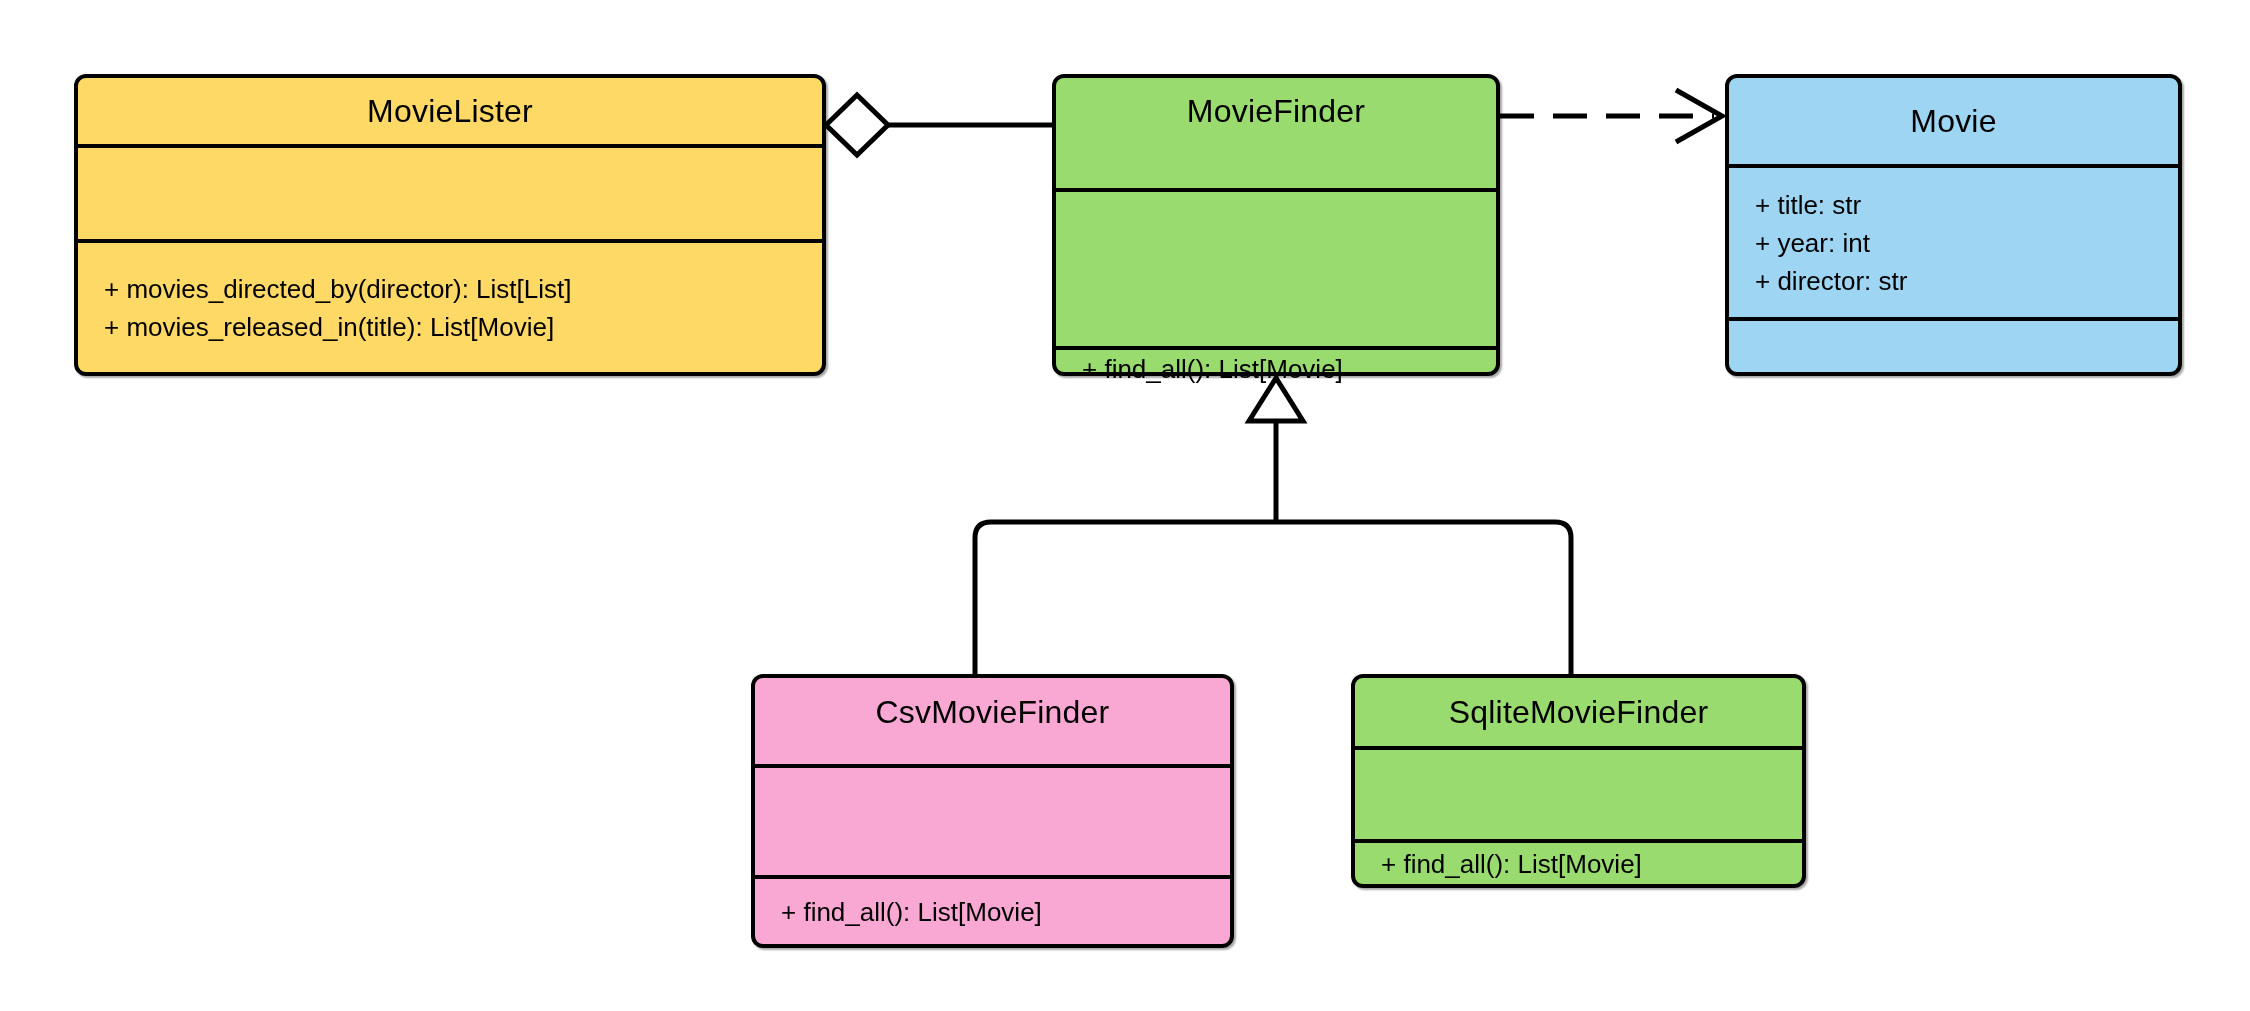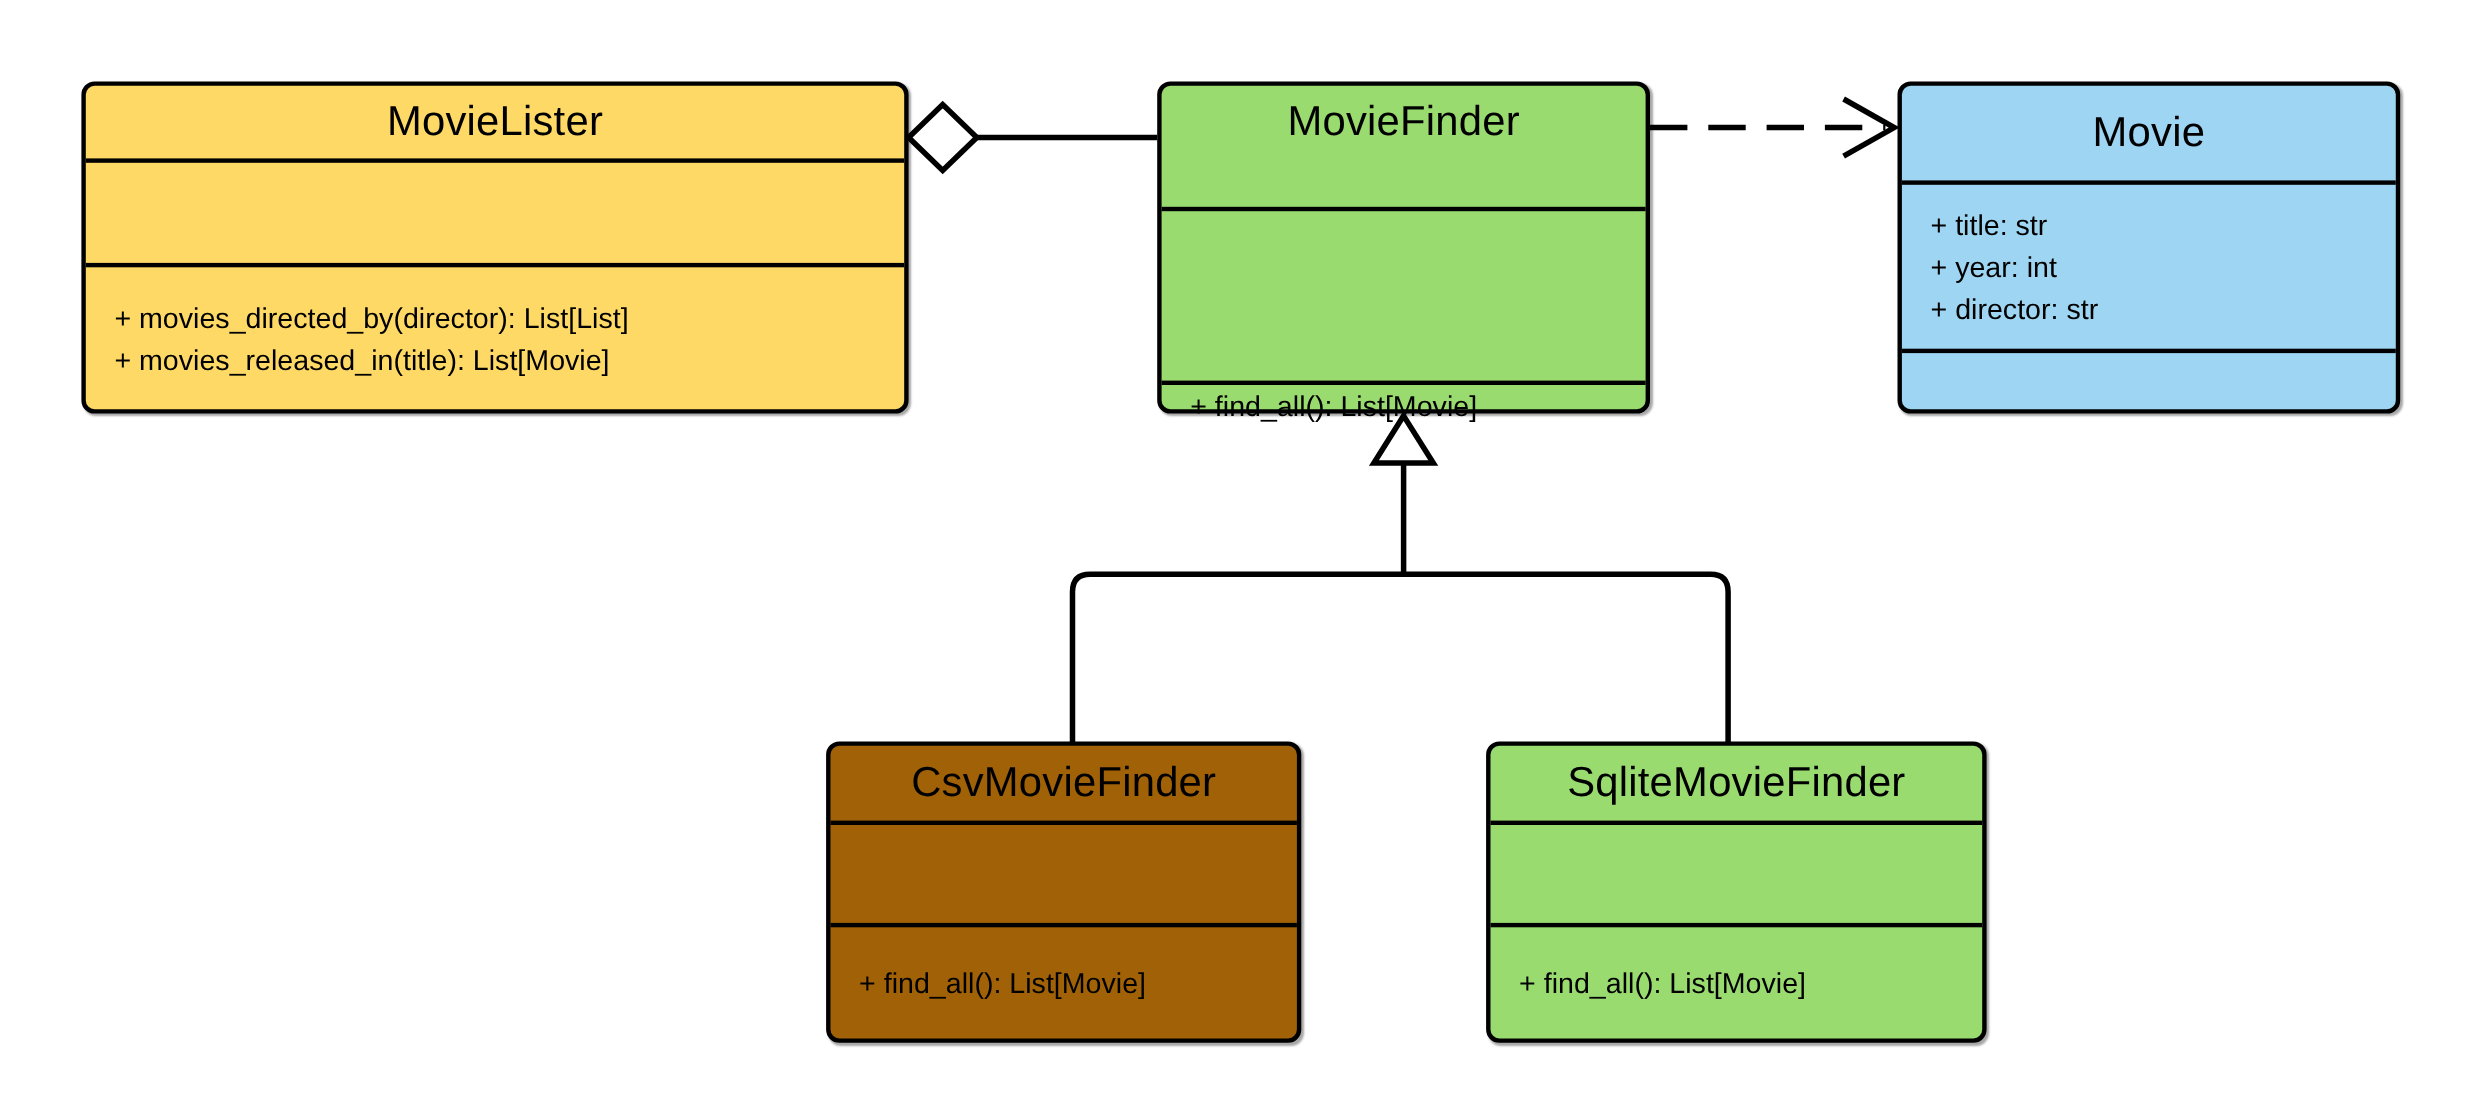--- a/index.html
+++ b/index.html
@@ -30,21 +30,21 @@
     box-sizing: border-box;
     flex: 0 0 auto;
   }
   .compartment + .compartment {
     border-top: 4px solid #000000;
   }
   .title-cmp {
     display: flex;
     align-items: center;
     justify-content: center;
-    font-size: 38px;
+    font-size: 32px;
     letter-spacing: 0.2px;
   }
   .members-cmp {
     display: flex;
     flex-direction: column;
     justify-content: center;
     padding: 0 18px 0 26px;
     font-size: 26px;
     line-height: 38px;
   }
@@ -95,29 +95,29 @@
   <div class="class-box" style="left: 1725px; top: 74px; width: 457px; height: 302px; background-color: rgb(158, 213, 242);">
     <div class="compartment title-cmp" style="height:86px">Movie</div>
     <div class="compartment members-cmp" style="height:153px">
       <div class="member">+ title: str</div>
       <div class="member">+ year: int</div>
       <div class="member">+ director: str</div>
     </div>
     <div class="compartment members-cmp grow"></div>
   </div>
 
-  <div class="class-box" style="left: 751px; top: 674px; width: 432px; height: 274px; background-color: #a16207;">
+  <div class="class-box" style="left: 751px; top: 674px; width: 483px; height: 274px; background-color: #f9a8d4; gap: 18px;">
     <div class="compartment title-cmp" style="height:68px">CsvMovieFinder</div>
     <div class="compartment members-cmp" style="height:93px"></div>
     <div class="compartment members-cmp grow">
       <div class="member">+ find_all(): List[Movie]</div>
     </div>
   </div>
 
-  <div class="class-box" style="left: 1351px; top: 674px; width: 455px; height: 274px; background-color: rgb(154, 219, 112);">
+  <div class="class-box" style="left: 1351px; top: 674px; width: 455px; height: 214px; background-color: rgb(154, 219, 112);">
     <div class="compartment title-cmp" style="height:68px">SqliteMovieFinder</div>
     <div class="compartment members-cmp" style="height:93px"></div>
     <div class="compartment members-cmp grow">
       <div class="member">+ find_all(): List[Movie]</div>
     </div>
   </div>
 
 </div>
 
 </body></html>

